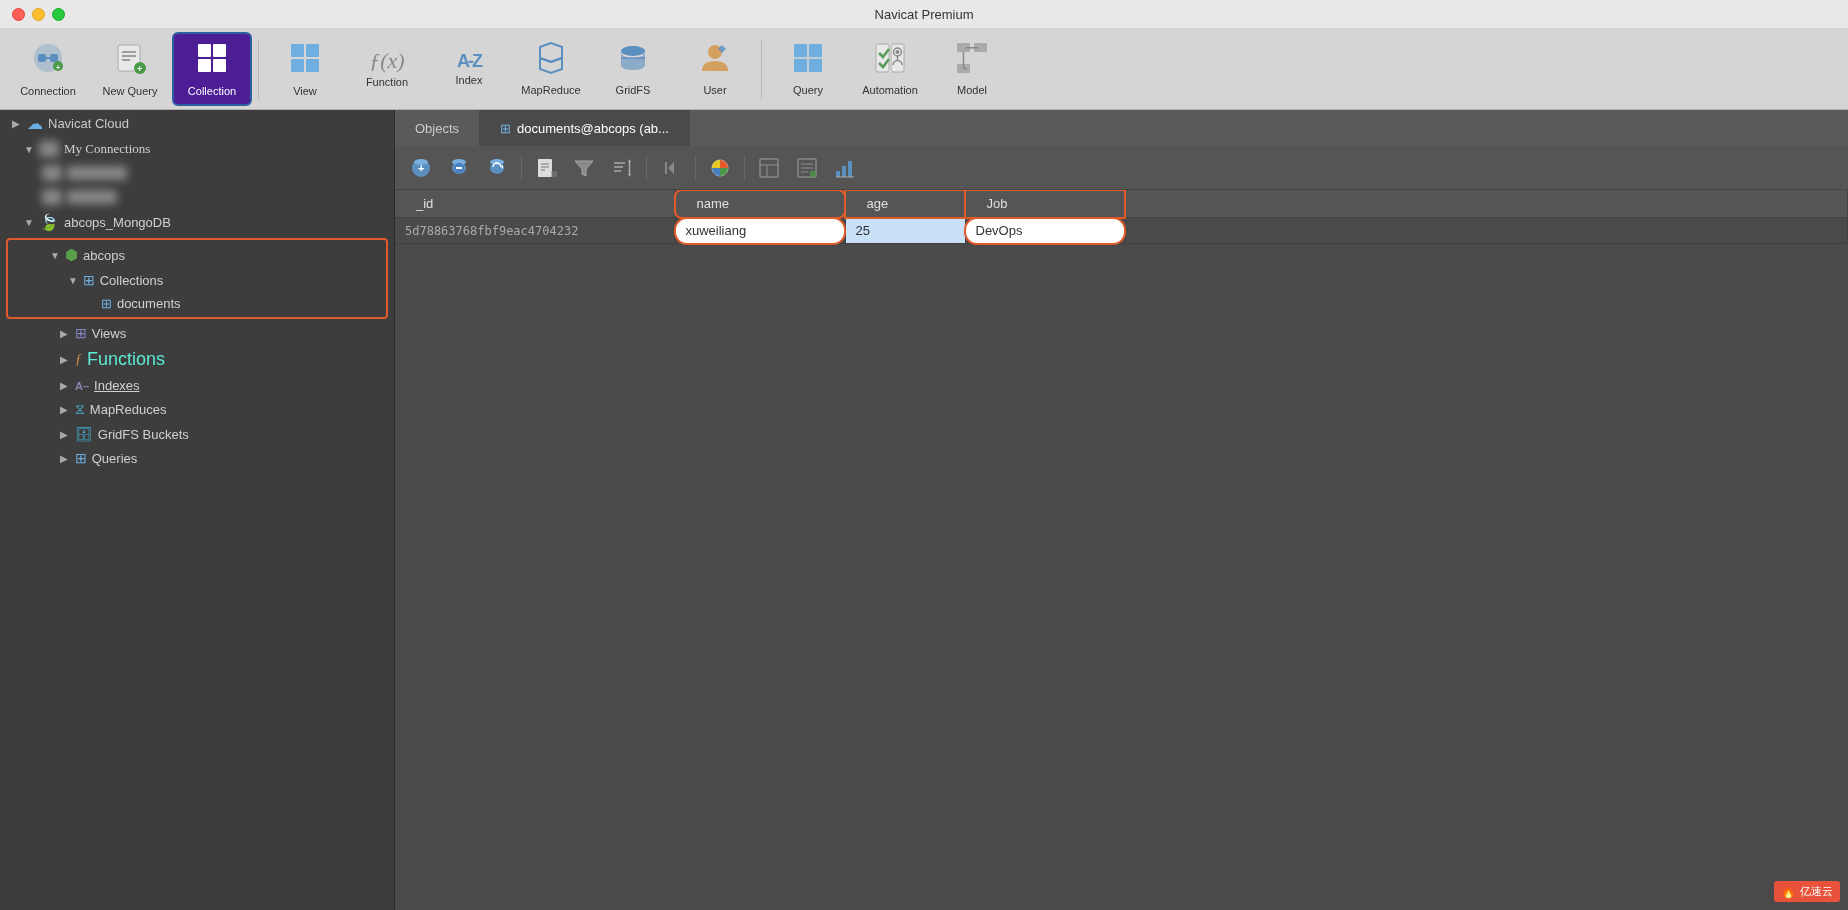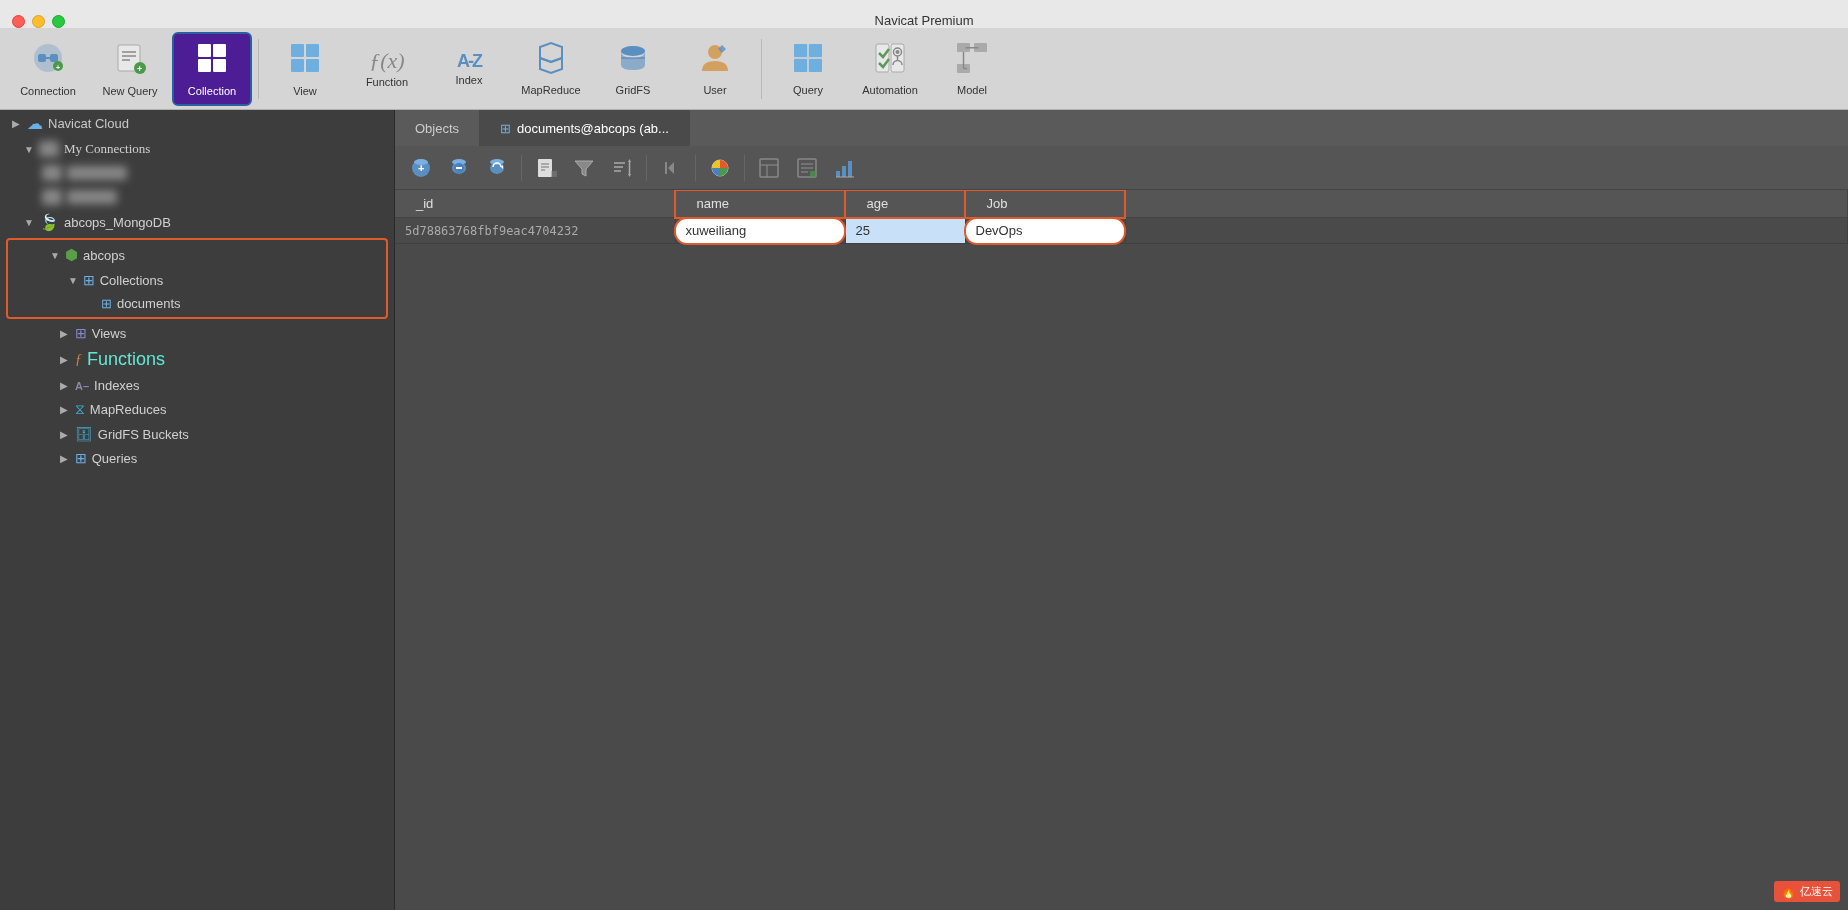--- a/index.html
+++ b/index.html
@@ -11,21 +11,21 @@
       overflow: hidden;
       display: flex;
       flex-direction: column;
     }
 
     
     .title-bar {
       background: #e8e8e8;
       height: 28px;
       display: flex;
-      align-items: flex-end;
+      align-items: center;
       justify-content: center;
       position: relative;
       -webkit-app-region: drag;
     }
     .title-bar-title {
       font-size: 13px;
       font-weight: 500;
       color: #333;
     }
     .window-controls {
@@ -476,21 +476,21 @@
 
     <div class="tree-item indent-3">
       <span class="expand-arrow">▶</span>
       <span style="color:#cc8844; font-size:14px; font-style:italic; font-family:serif;">ƒ</span>
       <span style="color:#5eead4; font-size:18px;">Functions</span>
     </div>
 
     <div class="tree-item indent-3">
       <span class="expand-arrow">▶</span>
       <span style="color:#8888aa; font-size:11px; font-weight:bold;">A–</span>
-      <span style="color:#d0d0d0; font-size:13px;">Indexes</span>
+      <span style="color:#d0d0d0; font-size:13px;text-decoration:underline;">Indexes</span>
     </div>
 
     <div class="tree-item indent-3">
       <span class="expand-arrow">▶</span>
       <span style="color:#44aacc; font-size:14px;">⧖</span>
       <span style="color:#d0d0d0; font-size:13px;">MapReduces</span>
     </div>
 
     <div class="tree-item indent-3">
       <span class="expand-arrow">▶</span>
@@ -626,21 +626,21 @@
       </button>
     </div>
 
     <div class="table-area">
       <table>
         <thead>
           <tr>
             <th style="width:280px;">
               <span>_id</span>
             </th>
-            <th class="header-group" style="width:170px;">
+            <th class="header-group" style="width:170px;border-radius:7px;">
               <span>name</span>
             </th>
             <th class="header-group" style="width:120px;">
               <span>age</span>
             </th>
             <th class="header-group" style="width:160px;">
               <span>Job</span>
             </th>
             <th style="width:auto;"></th>
           </tr>

